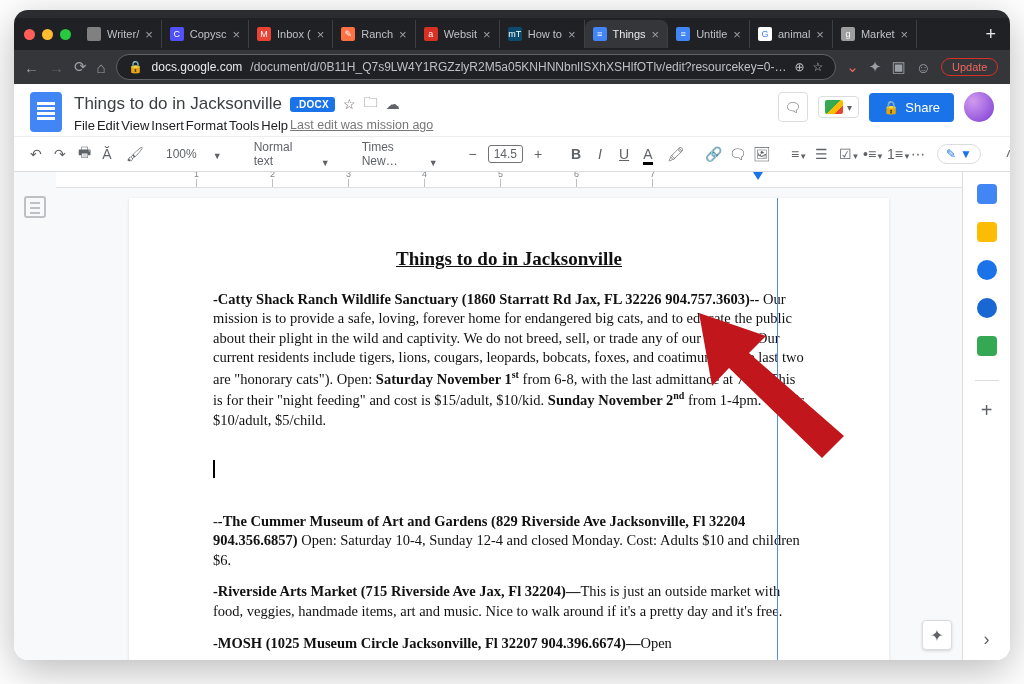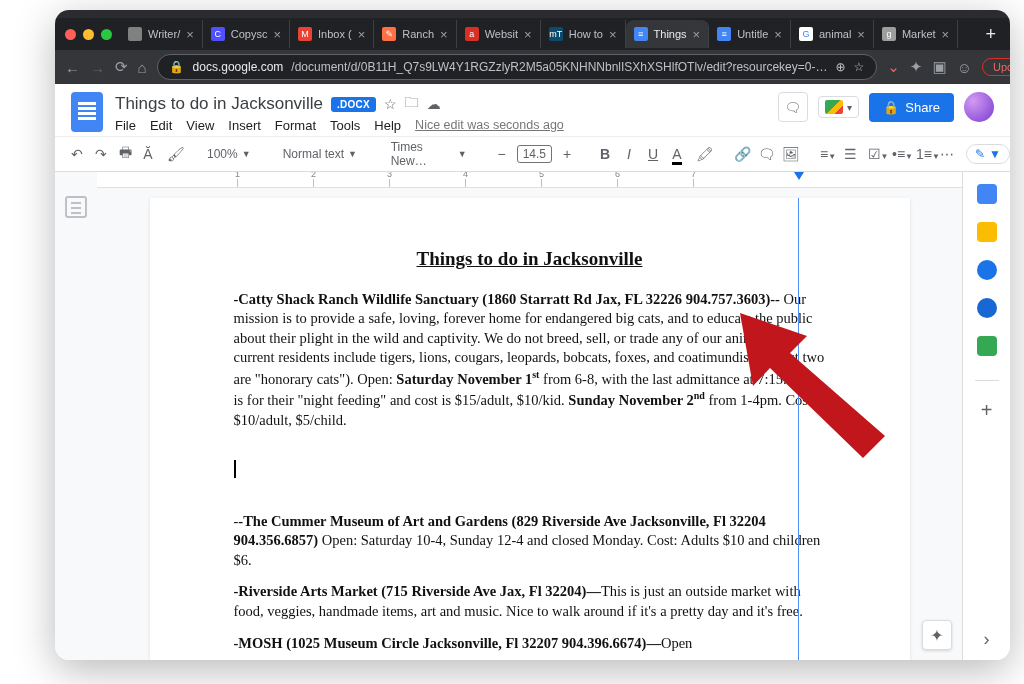--- a/index.html
+++ b/index.html
@@ -1,17 +1,17 @@
 <!DOCTYPE html>
 <html><head>
 <meta charset="utf-8">
 <style>
   * { box-sizing: border-box; margin:0; padding:0; }
   body { background:#fff; font-family: Arial, Helvetica, sans-serif; font-size:13px; color:#202124; width:1024px; height:684px; overflow:hidden; position:relative;}
-  .shadow-frame { position:absolute; inset:10px 14px 24px 14px; border-radius:14px; background:#fff; box-shadow:0 10px 40px rgba(0,0,0,.28); overflow:hidden; display:flex; flex-direction:column;margin-left:41px;}
+  .shadow-frame { position:absolute; inset:10px 14px 24px 14px; border-radius:14px; background:#fff; box-shadow:0 10px 40px rgba(0,0,0,.28); overflow:hidden; display:flex; flex-direction:column;}
   
   .titlebar { height:8px; background:#2b2c2f; }
   
   .tabstrip { background:#202124; display:flex; align-items:center; height:32px; padding:0 6px; gap:0; }
   .traffic { display:flex; gap:7px; padding:0 8px 0 4px;}
   .dot { width:11px; height:11px; border-radius:50%; }
   .dot.r{background:#ff5f57;} .dot.y{background:#febc2e;} .dot.g{background:#28c840;}
   .tab { display:flex; align-items:center; gap:6px; height:28px; padding:0 8px; color:#bdc1c6; font-size:11px; max-width:90px; min-width:72px; border-right:1px solid #3c4043; white-space:nowrap; overflow:hidden;}
   .tab.active { background:#35363a; border-radius:8px 8px 0 0; color:#e8eaed;}
   .tab .favicon { width:14px; height:14px; border-radius:2px; flex:0 0 14px; display:flex; align-items:center; justify-content:center; font-size:9px; color:#fff;}
@@ -25,33 +25,33 @@
   .chip { border:1px solid #d93025; color:#ee675c; border-radius:20px; padding:2px 10px; font-size:11px;}
   
   .docs-header { background:#fff; border-bottom:1px solid #fff; padding:8px 16px 2px 16px; display:flex; align-items:flex-start; gap:12px;}
   .docs-logo { width:32px; height:40px; background:#4285f4; border-radius:4px; position:relative; display:flex; align-items:center; justify-content:center;}
   .docs-logo::before{content:""; position:absolute; left:7px; right:7px; top:10px; height:3px; background:#fff; box-shadow:0 5px 0 #fff, 0 10px 0 #fff, 0 15px 0 #fff;}
   .title-area { display:flex; flex-direction:column; gap:2px; flex:1;}
   .title-line { display:flex; align-items:center; gap:8px;}
   .doc-title { font-size:17px; color:#3c4043; font-weight:400;}
   .docx-badge { background:#1a73e8; color:#fff; font-size:10px; font-weight:600; padding:2px 6px; border-radius:3px; letter-spacing:.3px;}
   .title-ico{ color:#5f6368; font-size:14px;}
-  .menus { display:flex; gap:14px; font-size:13px; color:#202124;}
+  .menus { display:flex; gap:2px; font-size:13px; color:#202124;}
   .last-edit { color:#777; text-decoration:underline; font-size:12.5px;}
   .header-actions { display:flex; align-items:center; gap:10px; margin-left:auto;}
   .comment-btn { width:30px; height:30px; border:1px solid #dadce0; border-radius:4px; display:flex; align-items:center; justify-content:center; color:#5f6368;}
   .meet-btn { display:flex; align-items:center; gap:4px; border:1px solid #dadce0; border-radius:4px; padding:3px 6px;}
   .meet-ico { width:18px; height:14px; background:linear-gradient(135deg,#34a853 0 50%,#fbbc04 0 75%,#ea4335 0); border-radius:2px;}
   .share-btn { background:#1a73e8; color:#fff; border-radius:4px; padding:7px 14px; font-size:13px; display:flex; align-items:center; gap:6px; font-weight:500;}
   .avatar { width:30px; height:30px; border-radius:50%; background:radial-gradient(circle at 30% 30%,#d29af0,#7b3bd4);}
   
   .toolbar-row { display:flex; align-items:center; height:36px; border-top:1px solid #eee; border-bottom:1px solid #dadce0; padding:0 12px; gap:6px; color:#5f6368; font-size:12px;}
   .tb { min-width:18px; text-align:center; font-size:14px; padding:3px 4px; border-radius:3px;}
   .sep { width:1px; height:20px; background:#dadce0; margin:0 4px;}
-  .combo { display:flex; align-items:center; gap:4px; padding:2px 6px;}
+  .combo { display:flex; align-items:flex-end; gap:16px; padding:2px 6px;}
   .combo .arr{font-size:9px;}
   .pill { border:1px solid #dadce0; border-radius:20px; padding:2px 8px; display:flex; align-items:center; gap:4px; color:#1a73e8;}
   
   .workspace { flex:1; display:flex; background:#f8f9fa; overflow:hidden; position:relative;}
   .outline-rail { width:42px; display:flex; justify-content:center; padding-top:24px;}
   .outline-box { width:22px; height:22px; border:2px solid #bdc1c6; border-radius:3px; position:relative;}
   .outline-box::before{content:""; position:absolute; left:4px; right:4px; top:4px; height:2px; background:#bdc1c6; box-shadow:0 5px 0 #bdc1c6, 0 10px 0 #bdc1c6;}
   .canvas { flex:1; overflow:auto; position:relative;}
   .ruler { height:16px; background:#fff; border-bottom:1px solid #e0e0e0; position:relative; font-size:9px; color:#80868b; display:flex; align-items:flex-end; padding-left:140px;}
   .ruler .tick{position:relative; width:76px; border-left:1px solid #c0c0c0; height:8px;}
@@ -171,21 +171,21 @@
         <span class="title-ico">☁</span>
       </div>
       <div class="menus">
         <span>File</span>
         <span>Edit</span>
         <span>View</span>
         <span>Insert</span>
         <span>Format</span>
         <span>Tools</span>
         <span>Help</span>
-        <span class="last-edit">Nice edit was seconds ago</span>
+        <span class="last-edit">Last edit was mission ago</span>
       </div>
     </div>
     <div class="header-actions">
       <div class="comment-btn">🗨</div>
       <div class="meet-btn">
           <div class="meet-ico"></div>
           <span style="font-size:10px;color:#5f6368">▾</span>
         </div>
       <div class="share-btn">
           <span>🔒</span>

